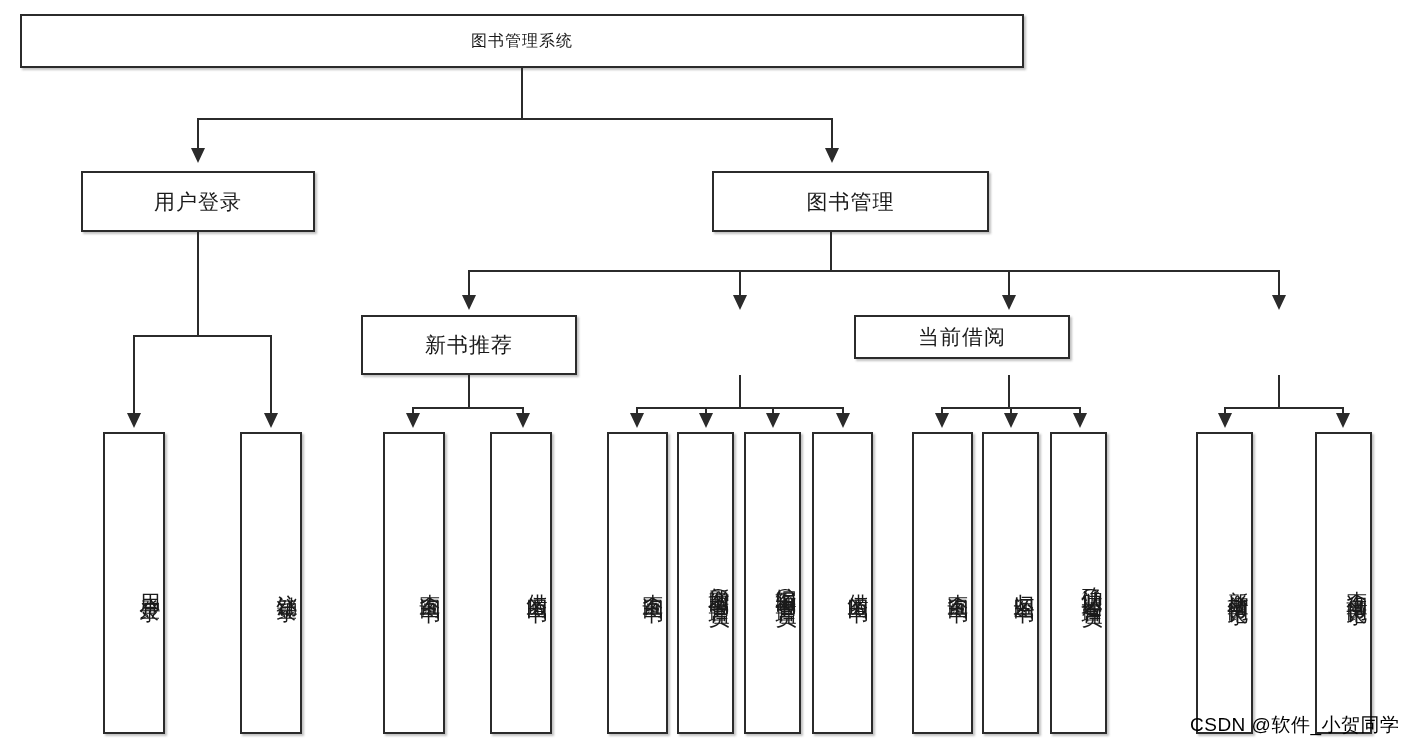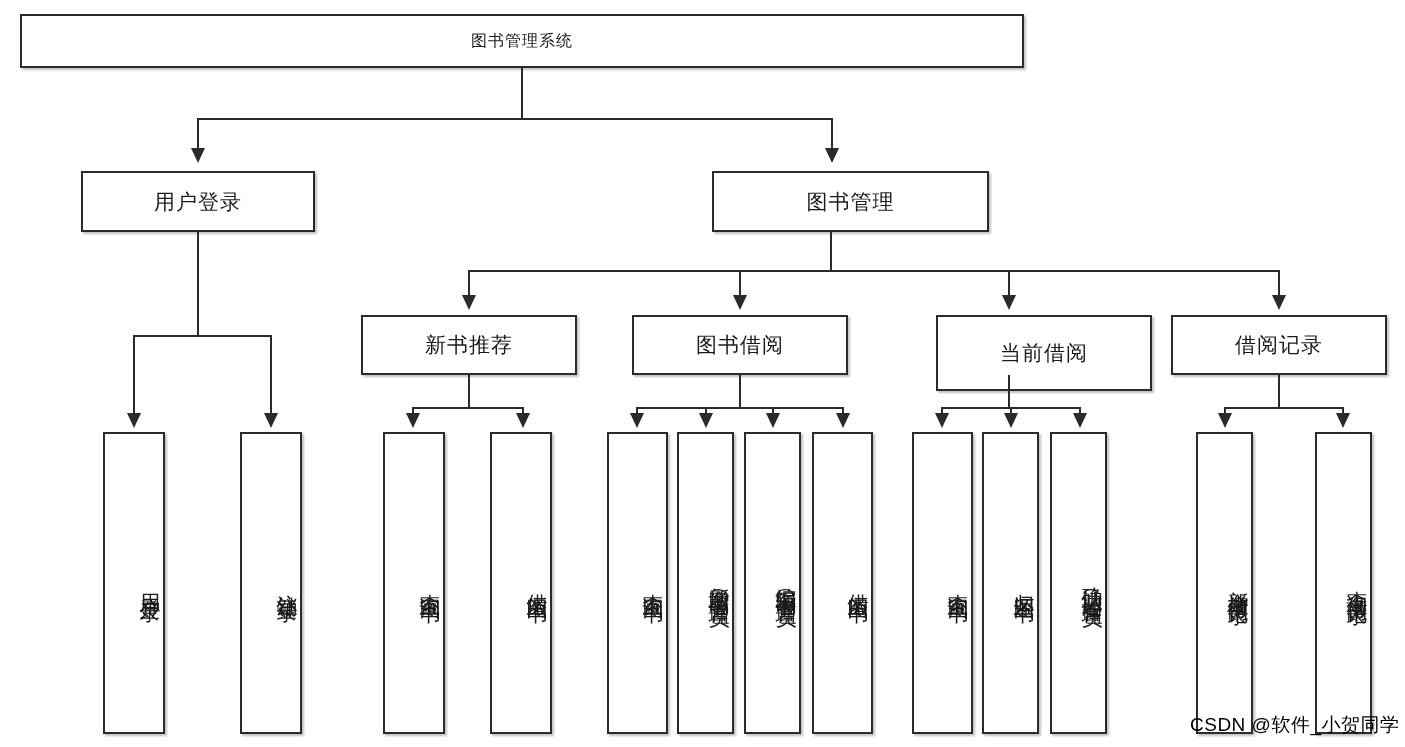--- a/index.html
+++ b/index.html
@@ -119,28 +119,22 @@
   <div class="edge v" style="left:739px; top:270px; height:25px;"></div>
   <div class="arrow" style="left:733px; top:295px;"></div>
   <div class="edge v" style="left:1008px; top:270px; height:25px;"></div>
   <div class="arrow" style="left:1002px; top:295px;"></div>
   <div class="edge v" style="left:1278px; top:270px; height:25px;"></div>
   <div class="arrow" style="left:1272px; top:295px;"></div>
 
   <div class="node horiz" style="left:361px; top:315px; width:216px; height:60px;text-align:right;">
     <span>新书推荐</span>
   </div>
-  <div class="node horiz" style="left:632px; top:315px; width:216px; height:60px;">
-    <span>图书借阅</span>
-  </div>
-  <div class="node horiz" style="left:936px; top:315px; width:216px; height:76px;">
+  <div class="node horiz" style="left:854px; top:315px; width:216px; height:44px;">
     <span>当前借阅</span>
-  </div>
-  <div class="node horiz" style="left:1171px; top:315px; width:216px; height:60px;">
-    <span>借阅记录</span>
   </div>
 
   <div class="edge v" style="left:468px; top:375px; height:32px;"></div>
   <div class="edge h" style="left:412px; top:407px; width:112px;"></div>
   <div class="edge v" style="left:412px; top:407px; height:8px;"></div>
   <div class="arrow" style="left:406px; top:413px;"></div>
   <div class="edge v" style="left:522px; top:407px; height:8px;"></div>
   <div class="arrow" style="left:516px; top:413px;"></div>
 
   <div class="edge v" style="left:739px; top:375px; height:32px;"></div>

